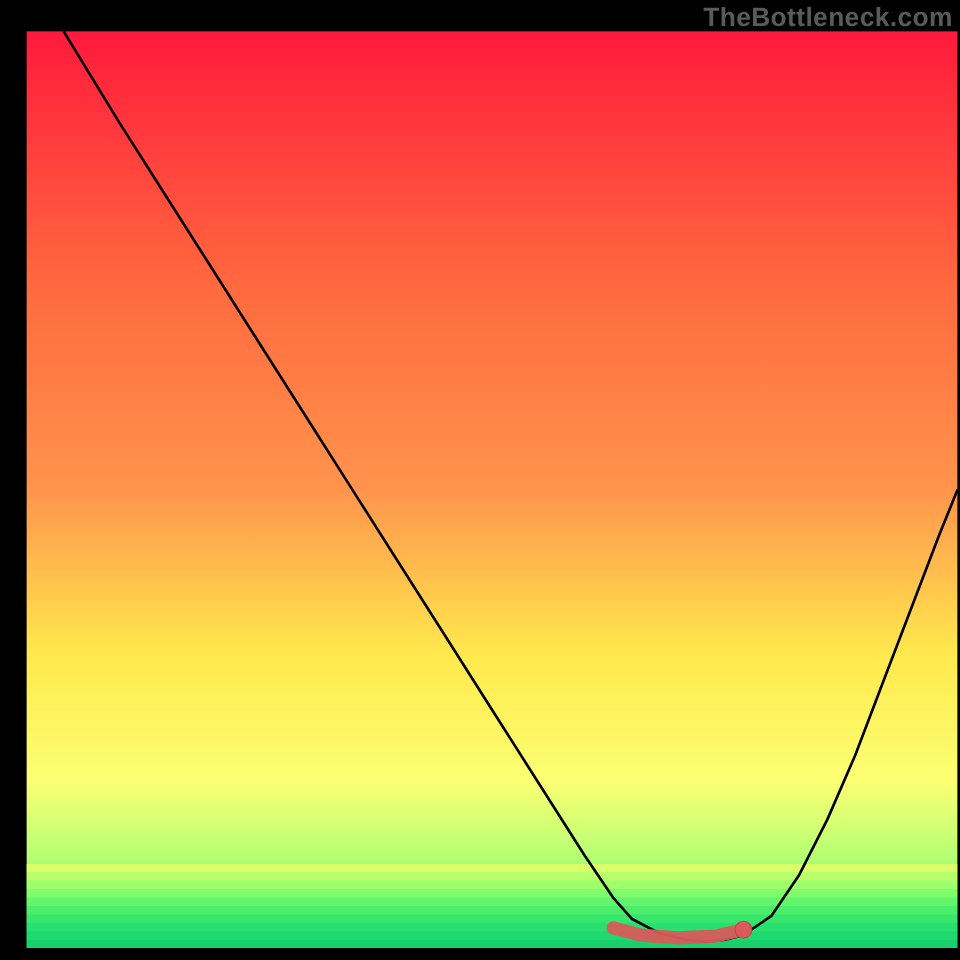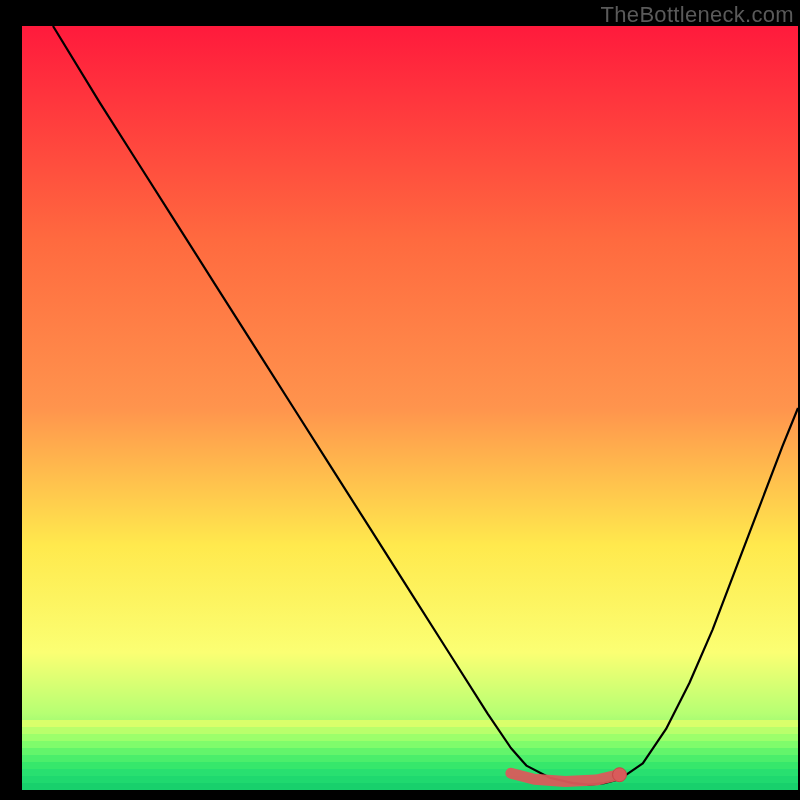--- a/index.html
+++ b/index.html
@@ -1,17 +1,17 @@
 <!DOCTYPE html>
 <html><head>
 <meta charset="utf-8">
 <style>
 html,body{margin:0;padding:0;width:800px;height:800px;background:#000;overflow:hidden;font-family:Arial,Helvetica,sans-serif}
 .chart-wrap{position:relative;width:800px;height:800px}
-.watermark{position:absolute;top:2px;right:6px;color:#5a5a5a;font-size:22px;font-weight:400;letter-spacing:0.3px}
+.watermark{position:absolute;top:2px;right:6px;color:#5a5a5a;font-size:22px;font-weight:700;letter-spacing:0.3px}
 svg{display:block}
 </style>
 </head>
 <body>
 
 <div class="chart-wrap">
   <div class="watermark" style="z-index: 5; position: absolute;">TheBottleneck.com</div>
   <svg id="svg" width="800" height="800" viewBox="0 0 800 800">
       <defs>
         <linearGradient id="bg" x1="0" y1="0" x2="0" y2="1">

